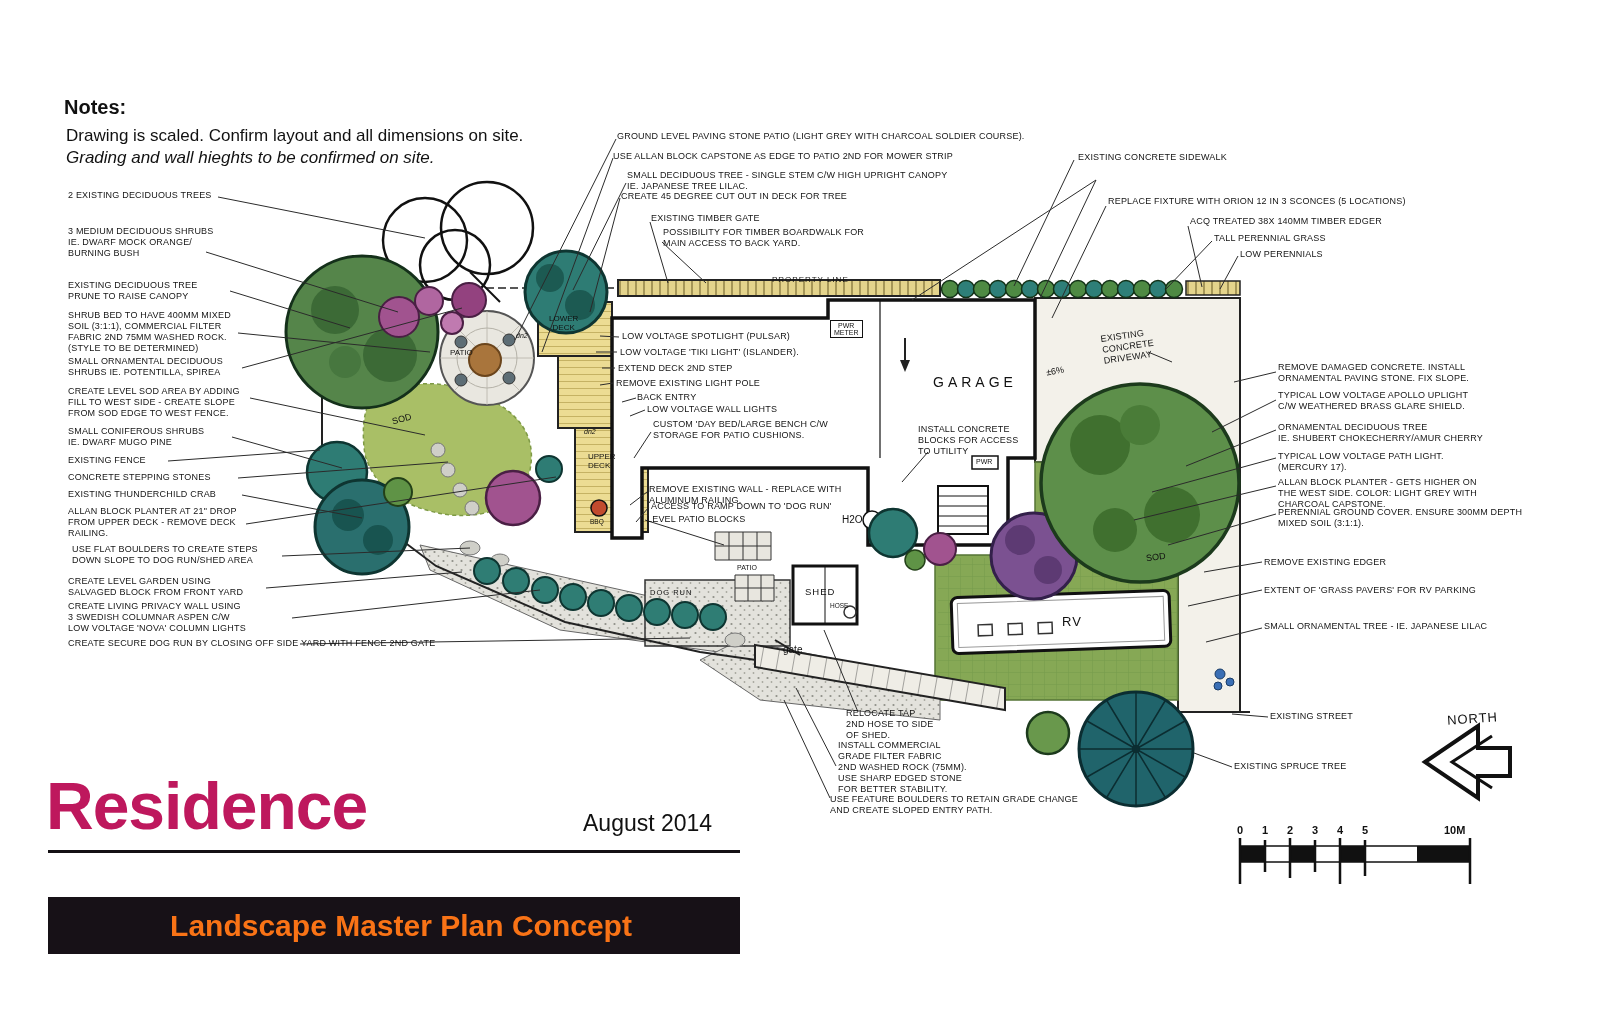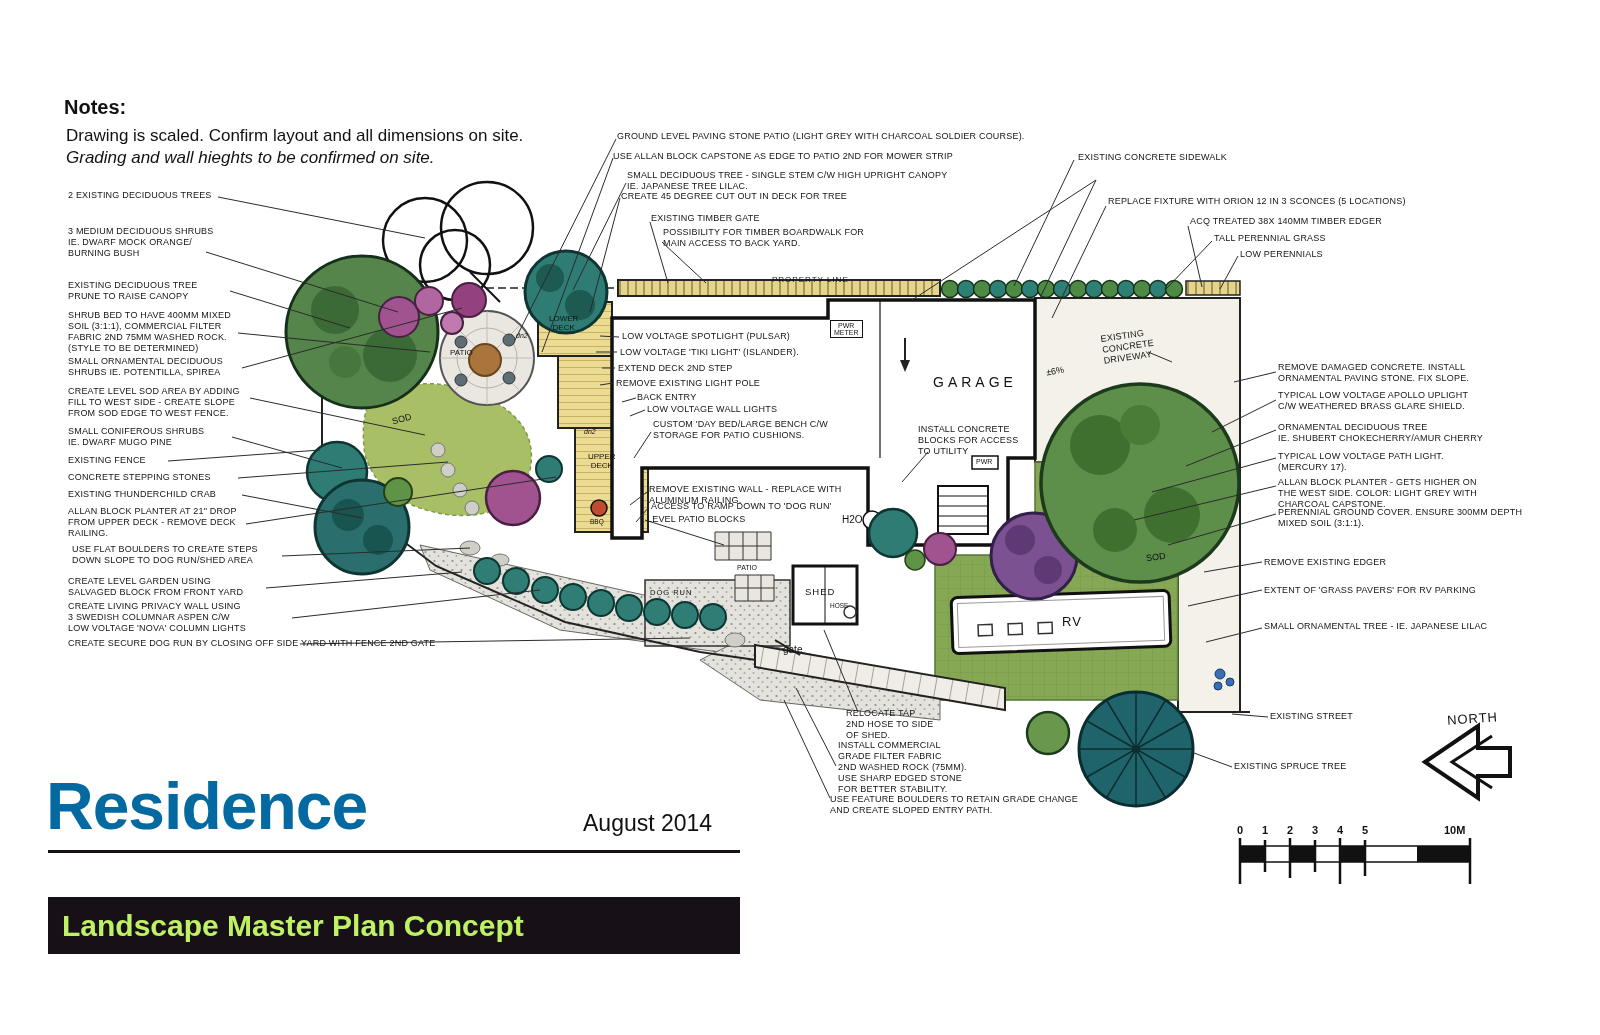--- a/index.html
+++ b/index.html
@@ -6,27 +6,27 @@
   .canvas{position:relative;width:1600px;height:1035px;background:#ffffff;overflow:hidden;
           font-family:"Liberation Sans",sans-serif;color:#111;}
   svg{position:absolute;left:0;top:0;}
   .ann{position:absolute;font-size:9px;line-height:1.22;letter-spacing:.2px;
        text-transform:uppercase;white-space:pre-line;color:#141414;z-index:3;}
   .plabel{position:absolute;color:#111;white-space:pre-line;z-index:3;}
   .notes-head{position:absolute;left:64px;top:96px;font-size:20px;font-weight:bold;}
   .notes-line1{position:absolute;left:66px;top:126px;font-size:17px;}
   .notes-line2{position:absolute;left:66px;top:148px;font-size:17px;font-style:italic;}
   .res-title{position:absolute;left:46px;top:768px;font-size:66px;font-weight:bold;
-             letter-spacing:-1px;color:#0369a1;}
+             letter-spacing:-1px;color:#be185d;}
   .date{position:absolute;left:583px;top:810px;font-size:23px;}
   .rule{position:absolute;left:48px;top:850px;width:692px;height:3px;background:#141014;}
   .address{position:absolute;left:64px;top:860px;font-size:27px;}
   .black-bar{position:absolute;left:48px;top:897px;width:692px;height:57px;background:#171117;
-             color:#bef264;font-size:30px;font-weight:bold;line-height:57px;padding-left:14px;
-             box-sizing:border-box;}
+             color:#f97316;font-size:30px;font-weight:bold;line-height:57px;padding-left:14px;
+             box-sizing:border-box;text-align:center;}
   .north-label{position:absolute;left:1447px;top:711px;font-size:13px;letter-spacing:1px;
                transform:rotate(-4deg);}
   .tick{position:absolute;top:824px;font-size:11px;font-weight:bold;}
   .rot8{transform:rotate(-8deg);transform-origin:left top;}
 </style>
 </head>
 <body>
 
 <div class="canvas">
 
@@ -264,21 +264,21 @@
 <span class="tick" style="left:1287px">2</span>
 <span class="tick" style="left:1312px">3</span>
 <span class="tick" style="left:1337px">4</span>
 <span class="tick" style="left:1362px">5</span>
 <span class="tick" style="left:1444px">10M</span>
 
 <div class="plabel" style="left:772px;top:275px;font-size:8px;letter-spacing:1px">PROPERTY LINE</div>
 <div class="plabel" style="left:549px;top:314px;font-size:8px;text-align:center">LOWER
 DECK</div>
 <div class="plabel" style="left:450px;top:348px;font-size:8px">PATIO</div>
-<div class="plabel" style="left:588px;top:452px;font-size:8px;text-align:center">UPPER
+<div class="plabel" style="left:588px;top:452px;font-size:8px;">UPPER
 DECK</div>
 <div class="plabel" style="left:933px;top:374px;font-size:14px;letter-spacing:4px">GARAGE</div>
 <div class="plabel" style="left:830px;top:320px;font-size:7px;border:1px solid #111;padding:1px 3px;text-align:center;background:#fff">PWR
 METER</div>
 <div class="plabel" style="left:976px;top:458px;font-size:7px">PWR</div>
 <div class="plabel" style="left:842px;top:514px;font-size:10px">H2O</div>
 <div class="plabel" style="left:805px;top:586px;font-size:9.5px;letter-spacing:1px">SHED</div>
 <div class="plabel" style="left:830px;top:602px;font-size:6.5px">HOSE</div>
 <div class="plabel" style="left:1062px;top:614px;font-size:13px;letter-spacing:1px">RV</div>
 <div class="plabel" style="left:650px;top:588px;font-size:7.5px;letter-spacing:1px">DOG RUN</div>

